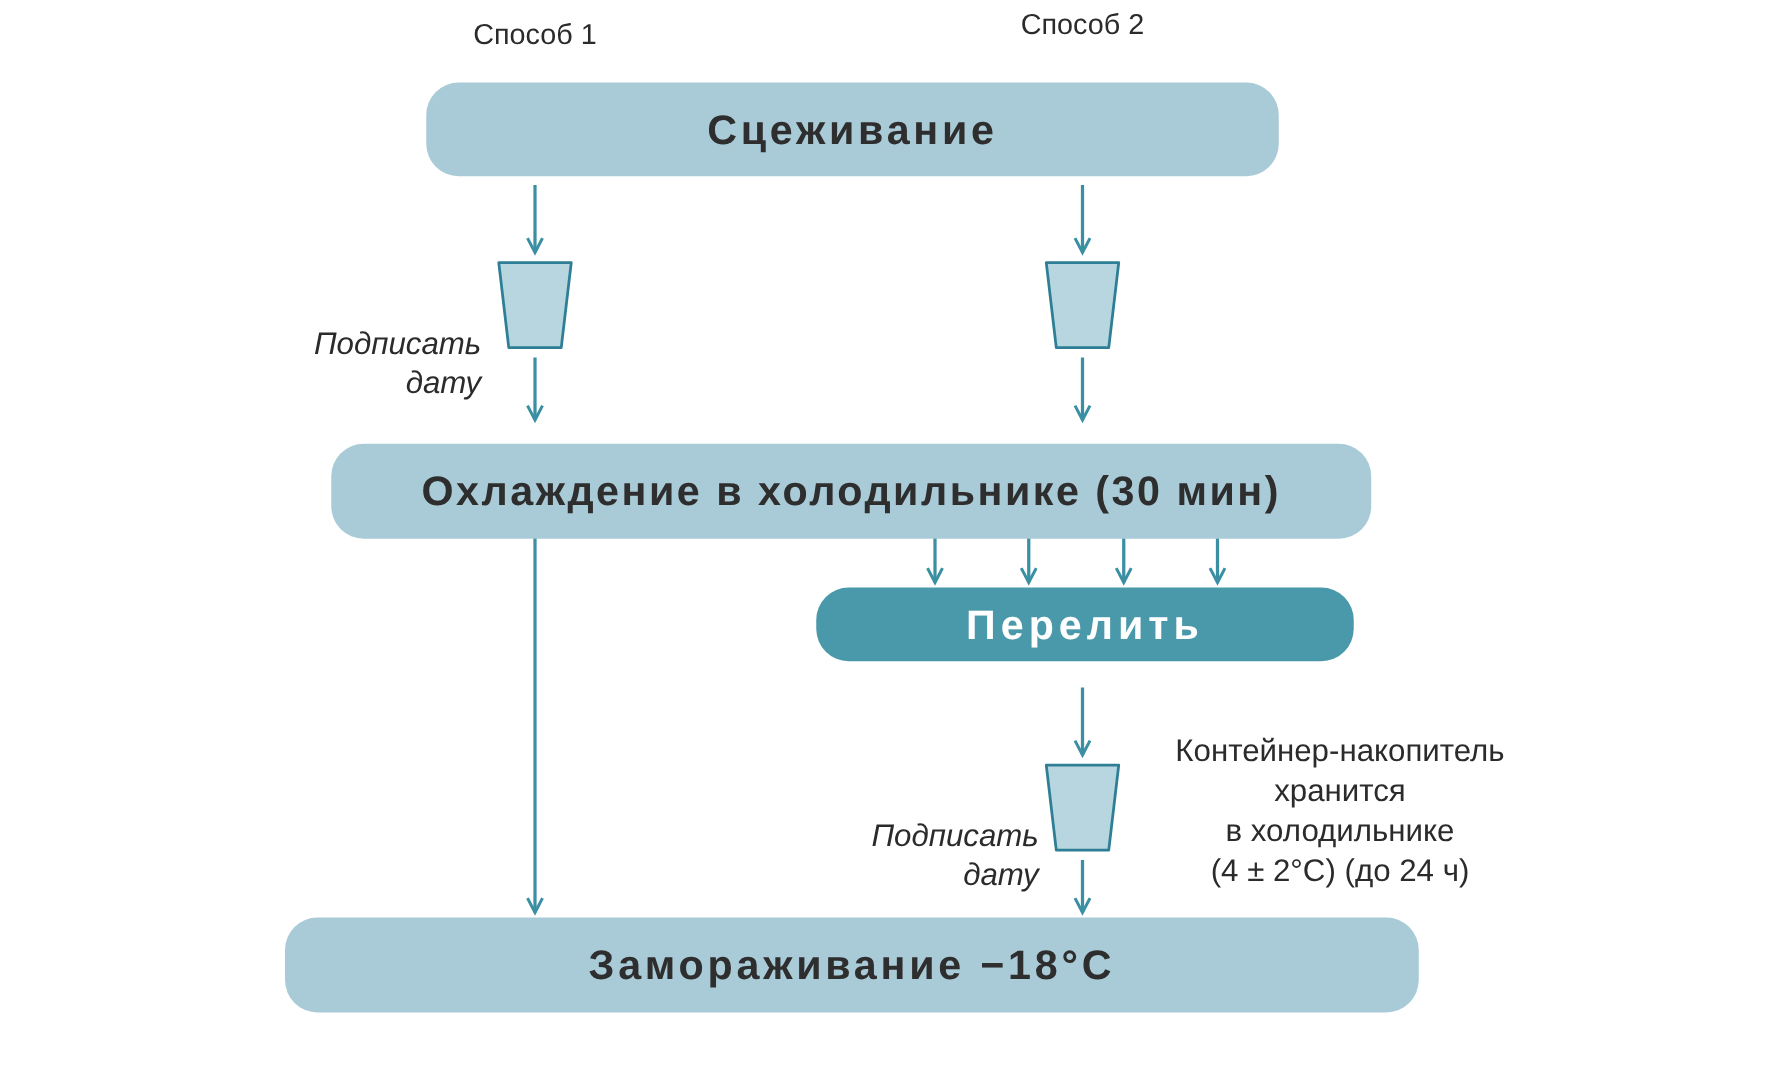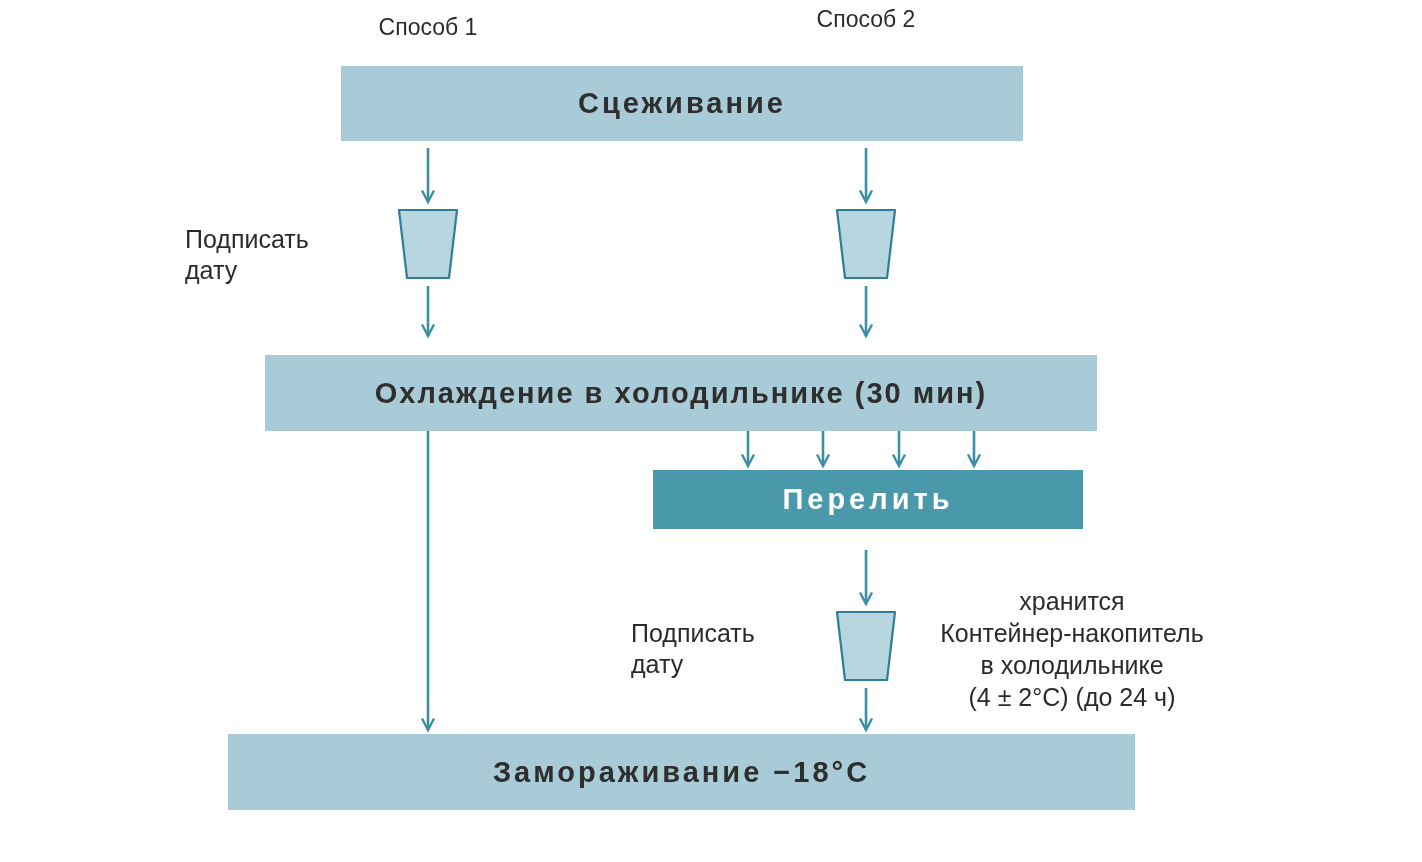--- a/index.html
+++ b/index.html
@@ -21,40 +21,43 @@
     overflow:hidden;
   }
   .overlay{position:absolute;left:0;top:0;width:1422px;height:862px;pointer-events:none;}
   .overlay line{stroke:var(--arrow);stroke-width:2.6;}
   .overlay .cup{fill:var(--cup-fill);stroke:var(--cup-stroke);stroke-width:2.2;stroke-linejoin:round;}
   .flowbox{
     position:absolute;
     display:flex;align-items:center;justify-content:center;
     background:var(--box-light);
     font-weight:bold;
-    font-size:29px;
+    font-size:33px;
     letter-spacing:3px;
     color:#2e2e2e;
     text-align:center;
     white-space:nowrap;
+    border-radius:26px;
   }
   .flowbox.accent{background:var(--box-accent);color:var(--box-text-light);letter-spacing:4px;}
   .plain-label{
     position:absolute;
     text-align:center;
     font-size:23px;
     color:var(--text);
     line-height:32px;
   }
   .note{
     position:absolute;
-    text-align:left;
+    text-align:right;
+    font-style:italic;
     font-size:25px;
     line-height:31px;
     color:var(--text);
+    margin-top:36px;
   }
   .note span,.plain-label span{display:block;}
 </style>
 </head>
 <body>
 
 <div class="canvas">
 
   <svg class="overlay" viewBox="0 0 1422 862">
     <defs>
@@ -105,20 +108,20 @@
     <span>Подписать</span>
     <span>дату</span>
   </div>
 
   <div class="note" style="left:631px;top:618px;width:200px;">
     <span>Подписать</span>
     <span>дату</span>
   </div>
 
   <div class="plain-label" style="left:917px;top:585px;width:310px;font-size:25px;line-height:32px;">
+    <span>Контейнер-накопитель</span>
     <span>хранится</span>
-    <span>Контейнер-накопитель</span>
     <span>в холодильнике</span>
     <span>(4 ± 2°С) (до 24 ч)</span>
   </div>
 
 
 </div>
 
 </body></html>

